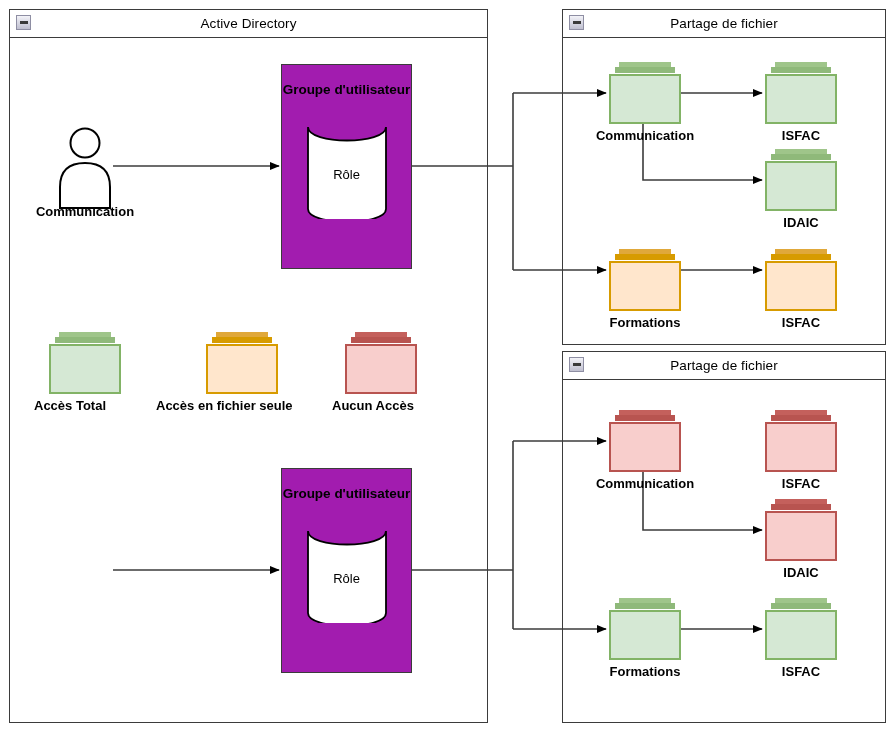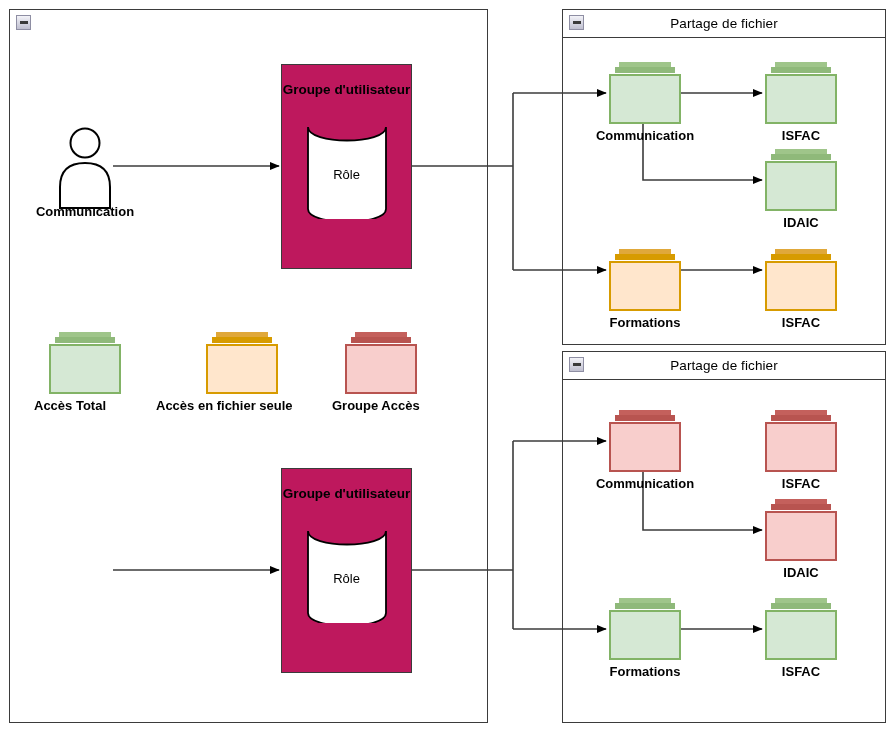--- a/index.html
+++ b/index.html
@@ -23,21 +23,21 @@
   
   .wires{position:absolute;left:0;top:0;width:896px;height:733px;pointer-events:none;}
 
   
   .actor{position:absolute;}
   .actor svg{display:block;}
   .actor .cap{position:absolute;left:50%;transform:translateX(-50%);
               top:78px;white-space:nowrap;font-weight:bold;font-size:13px;}
 
   
-  .groupbox{position:absolute;box-sizing:border-box;border:1.4px solid #3b3b3b;background:#be185d;padding-left:48px;}
+  .groupbox{position:absolute;box-sizing:border-box;border:1.4px solid #3b3b3b;background:#a21caf;padding-left:48px;}
   .groupbox .gtitle{position:absolute;left:0;right:0;top:16px;text-align:center;
                     font-weight:bold;font-size:13.5px;line-height:17px;}
   .groupbox .cyl{position:absolute;left:50%;transform:translateX(-50%);top:58px;}
   .groupbox .cyl .clab{position:absolute;left:0;right:0;top:44px;text-align:center;font-size:13px;}
 
   
   .node{position:absolute;}
   .node .fold{position:relative;width:72px;height:62px;}
   .node .fold .tab{position:absolute;box-sizing:border-box;height:6px;}
   .node .fold .body{position:absolute;left:0;bottom:0;width:72px;height:50px;
@@ -48,20 +48,23 @@
   
   .legend-item{position:absolute;}
   .legend-item .cap{font-weight:bold;font-size:13px;}
 </style>
 </head>
 <body>
 
 <div class="stage">
 
   <div class="lane" style="left:9px;top:9px;width:479px;height:714px;">
+    <div class="lane-title">
+      <span>Active Directory</span>
+    </div>
     <div class="collapse">
         <i></i>
       </div>
   </div>
 
   <div class="lane" style="left:562px;top:9px;width:324px;height:336px;">
     <div class="lane-title bold">
       <span>Partage de fichier</span>
     </div>
     <div class="collapse">
@@ -169,21 +172,21 @@
   <div class="legend-item" style="left:345px;top:332px;">
     <div class="node">
         <div class="fold">
       <div class="tab" style="left:10px;top:0;width:52px;background:#c4605c;"></div>
       <div class="tab" style="left:6px;top:5px;width:60px;background:#b85450;"></div>
       <div class="body" style="background:#f8cecc;border-color:#b85450;"></div>
     </div>
       </div>
   </div>
   <div class="legend-item" style="left:332px;top:396px;">
-    <span class="cap">Groupe Accès</span>
+    <span class="cap">Aucun Accès</span>
   </div>
 
   <div class="node" style="left:609px;top:62px;">
     <div class="fold">
       <div class="tab" style="left:10px;top:0;width:52px;background:#9fc58a;"></div>
       <div class="tab" style="left:6px;top:5px;width:60px;background:#8fb97a;"></div>
       <div class="body" style="background:#d5e8d4;border-color:#82b366;"></div>
     </div>
     <span class="cap">Communication</span>
   </div>

